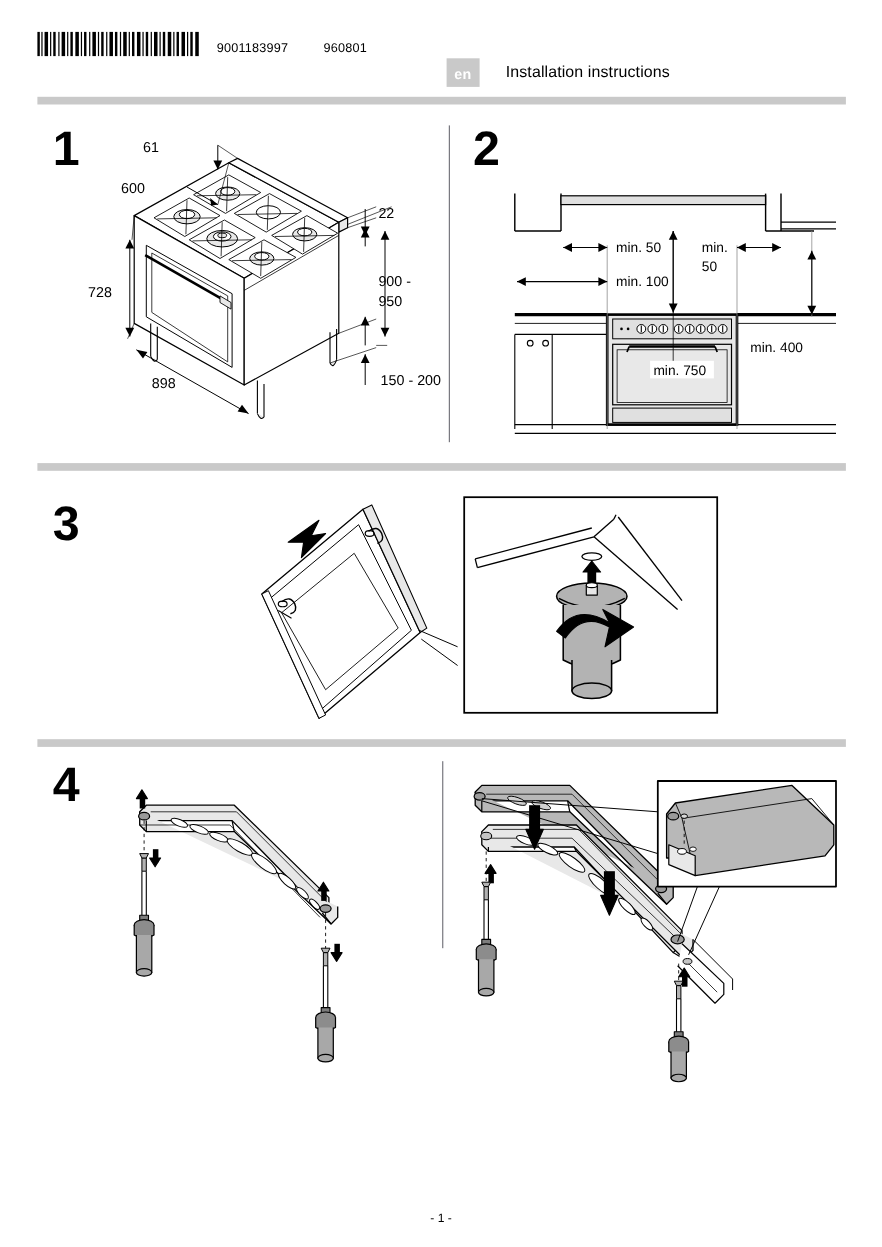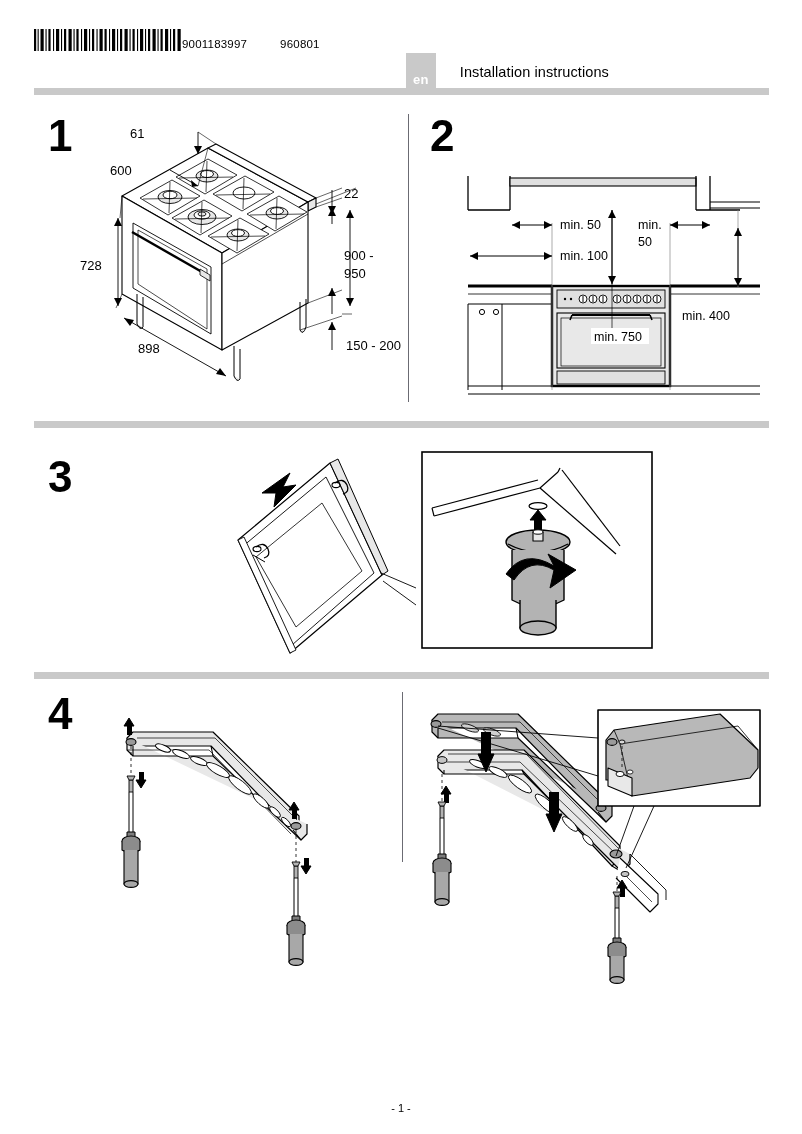--- a/index.html
+++ b/index.html
@@ -20,38 +20,38 @@
     inset: 0;
   }
 
   
   .barcode-row {
     position: absolute;
     left: 34px;
     top: 29px;
     display: flex;
     align-items: flex-end;
-    gap: 0;
+    gap: 15px;
   }
   .barcode {
     height: 22px;
     display: block;
   }
   .barcode-num {
     font-size: 11.5px;
     letter-spacing: 0.2px;
     line-height: 1;
     padding-bottom: 1px;
   }
   .barcode-num2 {
     font-size: 11.5px;
     letter-spacing: 0.2px;
     line-height: 1;
     padding-bottom: 1px;
-    margin-left: 33px;
+    margin-left: 17px;
   }
 
   .rule {
     position: absolute;
     left: 34px;
     width: 735px;
     height: 7px;
     background: #c9c9c9;
   }
   .rule-top { top: 88px; }
@@ -64,21 +64,21 @@
     top: 53px;
     display: flex;
     align-items: center;
   }
   .lang-badge {
     background: #c9c9c9;
     color: #ffffff;
     font-size: 13px;
     font-weight: bold;
     line-height: 1;
-    padding: 20px 7px 5px 7px;
+    padding: 8px 7px 5px 7px;
     letter-spacing: 0.3px;
   }
   .doc-title {
     font-size: 14.5px;
     font-weight: normal;
     margin-left: 24px;
     letter-spacing: 0.1px;
     white-space: nowrap;
   }
 

